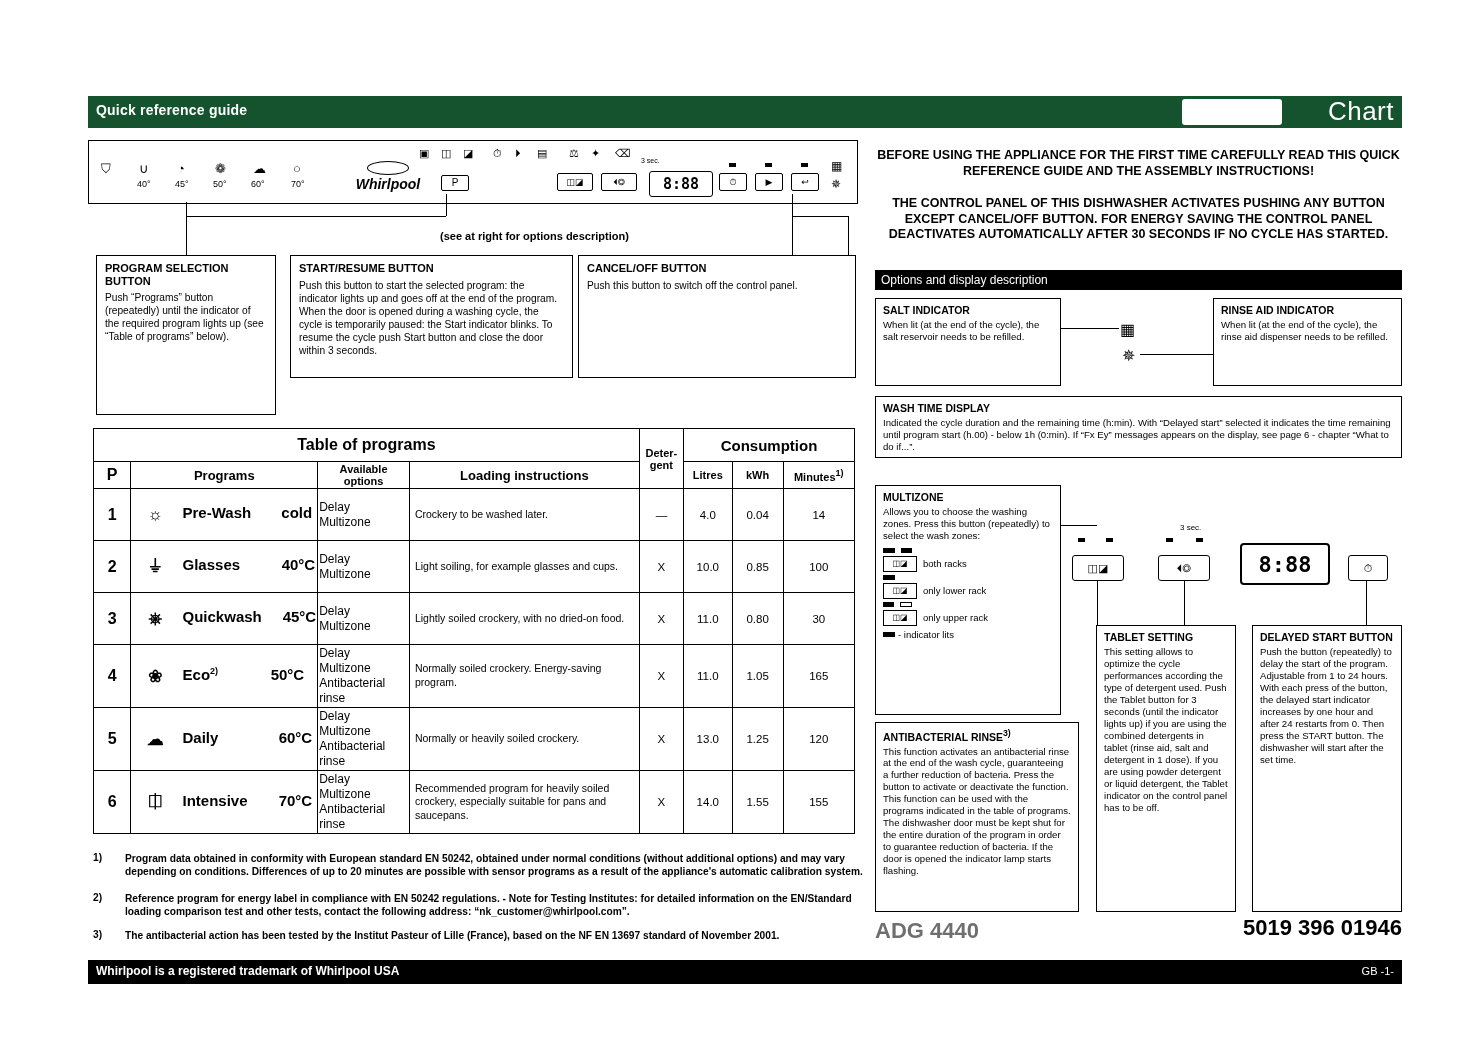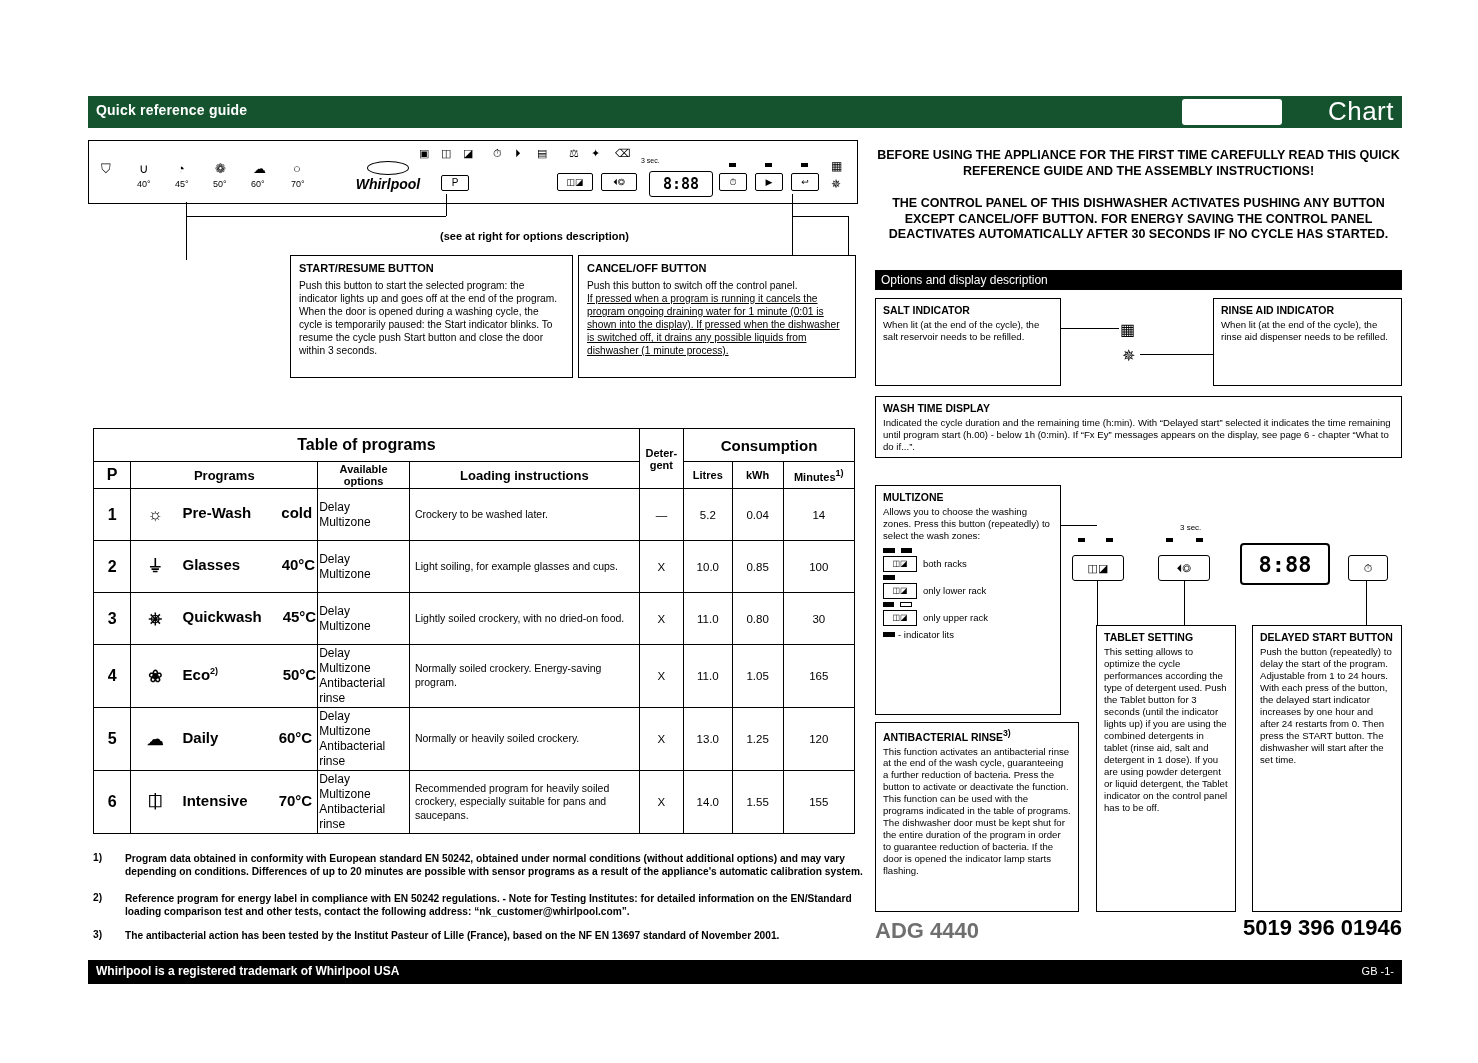--- a/index.html
+++ b/index.html
@@ -157,30 +157,33 @@
 
   <div class="ln" style="left:186px;top:202px;width:1px;height:58px;"></div>
   <div class="ln" style="left:186px;top:216px;width:260px;height:1px;"></div>
   <div class="ln" style="left:446px;top:194px;width:1px;height:22px;"></div>
   <div class="ln" style="left:792px;top:194px;width:1px;height:66px;"></div>
   <div class="ln" style="left:792px;top:216px;width:56px;height:1px;"></div>
   <div class="ln" style="left:848px;top:216px;width:1px;height:46px;"></div>
 
   <div class="seeatright">(see at right for options description)</div>
 
+  <div class="dbox" style="left:96px;top:255px;width:180px;height:160px;">
+    <h4>PROGRAM SELECTION BUTTON</h4>
+    <p>Push “Programs” button (repeatedly) until the indicator of the required program lights up (see “Table of programs” below).</p>
+  </div>
 
   <div class="dbox" style="left:290px;top:255px;width:283px;height:123px;">
     <h4>START/RESUME BUTTON</h4>
     <p>Push this button to start the selected program: the indicator lights up and goes off at the end of the program. When the door is opened during a washing cycle, the cycle is temporarily paused: the Start indicator blinks. To resume the cycle push Start button and close the door within 3 seconds.</p>
   </div>
 
   <div class="dbox" style="left:578px;top:255px;width:278px;height:123px;">
     <h4>CANCEL/OFF BUTTON</h4>
     <p>Push this button to switch off the control panel.</p>
-    <p class="u">If pressed when a program is running it cancels the program ongoing draining water for 1 minute (0:01 is shown into the display). If pressed when the dishwasher is switched off, it drains any possible liquids from dishwasher (1 minute process).</p>
   </div>
 
   <div class="rnote" style="left:875px;top:148px;width:527px;font-size:12.5px;line-height:1.25;">BEFORE USING THE APPLIANCE FOR THE FIRST TIME CAREFULLY READ THIS QUICK REFERENCE GUIDE AND THE ASSEMBLY INSTRUCTIONS!</div>
   <div class="rnote" style="left:875px;top:196px;width:527px;font-size:12.5px;line-height:1.25;">THE CONTROL PANEL OF THIS DISHWASHER ACTIVATES PUSHING ANY BUTTON EXCEPT CANCEL/OFF BUTTON. FOR ENERGY SAVING THE CONTROL PANEL DEACTIVATES AUTOMATICALLY AFTER 30 SECONDS IF NO CYCLE HAS STARTED.</div>
 
   <div class="optbar">Options and display description</div>
 
   <div class="rbox" style="left:875px;top:298px;width:186px;height:88px;">
     <h5>SALT INDICATOR</h5>
     <p>When lit (at the end of the cycle), the salt reservoir needs to be refilled.</p>
@@ -294,21 +297,21 @@
       <td class="col-p">1</td>
       <td class="prog-cell">
         <span class="prog-ic">☼</span>
         <span class="nm">Pre-Wash</span>
         <span style="float:right;padding-right:4px;">cold</span>
       </td>
       <td class="opt-cell"><span style="white-space:pre-line">Delay
 Multizone</span></td>
       <td class="load-cell">Crockery to be washed later.</td>
       <td class="det-cell">—</td>
-      <td class="num-cell">5.2</td>
+      <td class="num-cell">4.0</td>
       <td class="num-cell">0.04</td>
       <td class="num-cell">14</td>
     </tr>
 
     <tr style="height:52px;">
       <td class="col-p">2</td>
       <td class="prog-cell">
         <span class="prog-ic">⏚</span>
         <span class="nm">Glasses</span>
         <span style="float:right;padding-right:1px;">40°C</span>
@@ -336,21 +339,21 @@
       <td class="num-cell">11.0</td>
       <td class="num-cell">0.80</td>
       <td class="num-cell">30</td>
     </tr>
 
     <tr style="height:58px;">
       <td class="col-p">4</td>
       <td class="prog-cell">
         <span class="prog-ic">❀</span>
         <span class="nm">Eco</span><sup style="font-size:9px">2)</sup>
-        <span style="float:right;padding-right:0;">50°C</span>
+        <span style="float:right;padding-right:12px;">50°C</span>
       </td>
       <td class="opt-cell"><span style="white-space:pre-line">Delay
 Multizone
 Antibacterial rinse</span></td>
       <td class="load-cell">Normally soiled crockery. Energy-saving program.</td>
       <td class="det-cell">X</td>
       <td class="num-cell">11.0</td>
       <td class="num-cell">1.05</td>
       <td class="num-cell">165</td>
     </tr>

